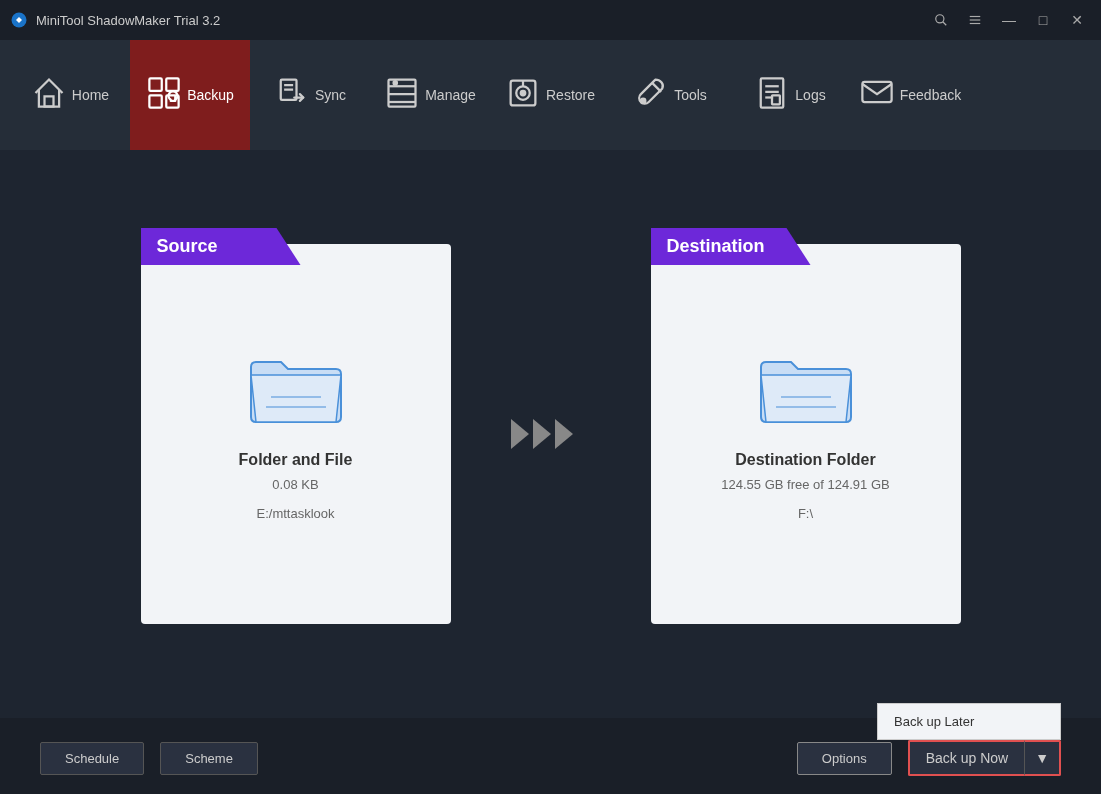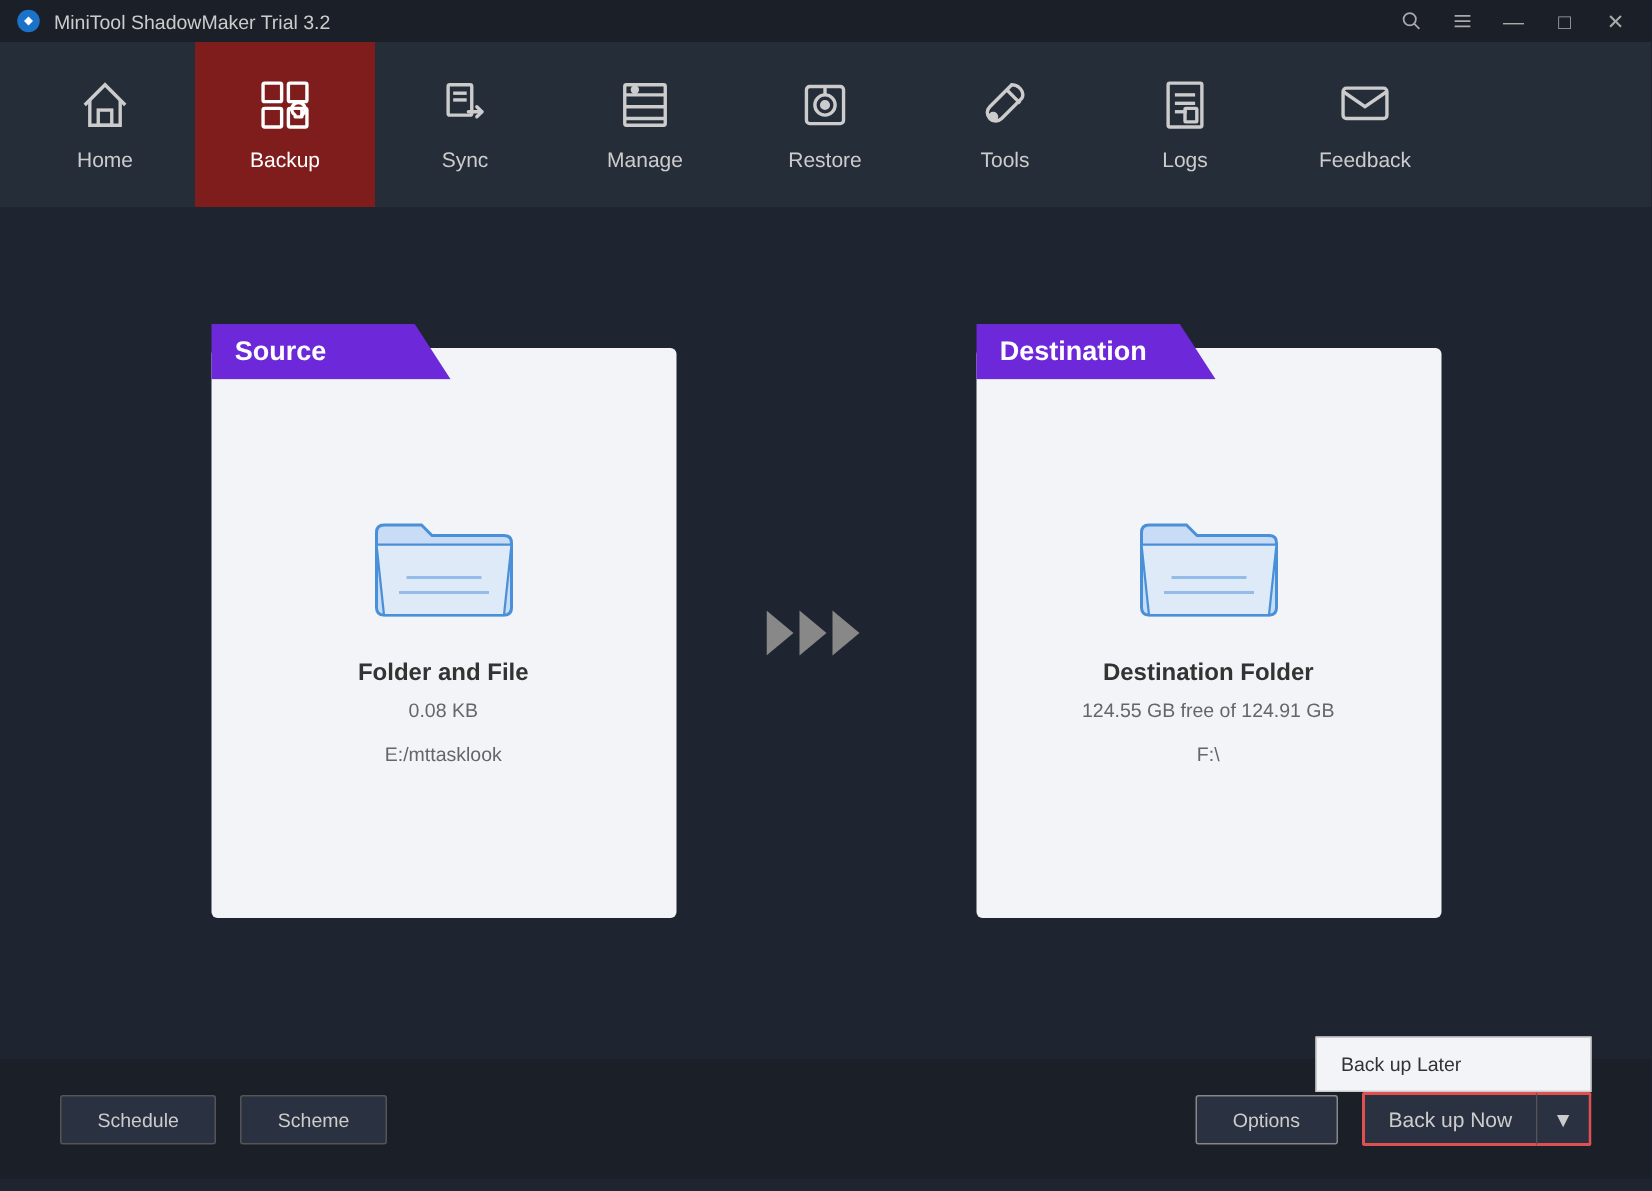--- a/index.html
+++ b/index.html
@@ -7,21 +7,21 @@
       width: 1101px;
       height: 794px;
       background: #1e2530;
       font-family: 'Segoe UI', Arial, sans-serif;
       overflow: hidden;
       color: #fff;
     }
 
     
     .title-bar {
-      height: 28px;
+      height: 40px;
       background: #1a1f28;
       display: flex;
       align-items: center;
       justify-content: space-between;
       padding: 0 10px;
     }
     .title-bar-left {
       display: flex;
       align-items: center;
       gap: 8px;
@@ -54,21 +54,21 @@
     
     .nav-bar {
       height: 110px;
       background: #252d38;
       display: flex;
       align-items: stretch;
       padding: 0 10px;
     }
     .nav-item {
       display: flex;
-      flex-direction: column;
+      flex-direction: row;
       align-items: center;
       justify-content: center;
       width: 120px;
       cursor: pointer;
       color: #ccc;
       font-size: 14px;
       gap: 5px;
       position: relative;
       text-decoration: none;
     }

